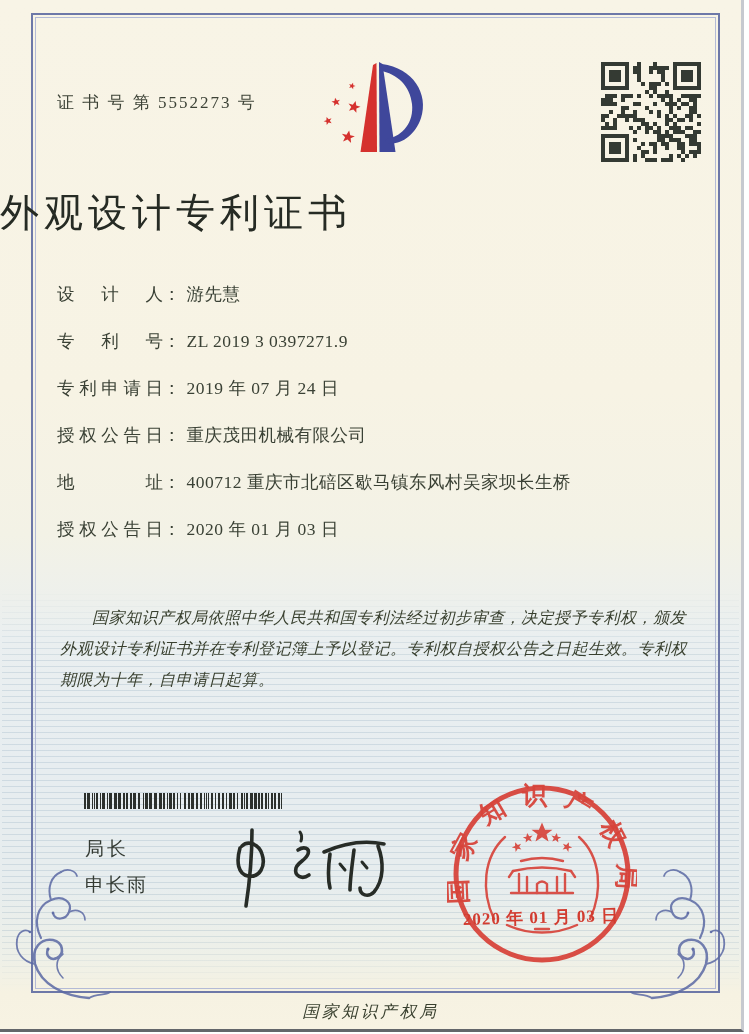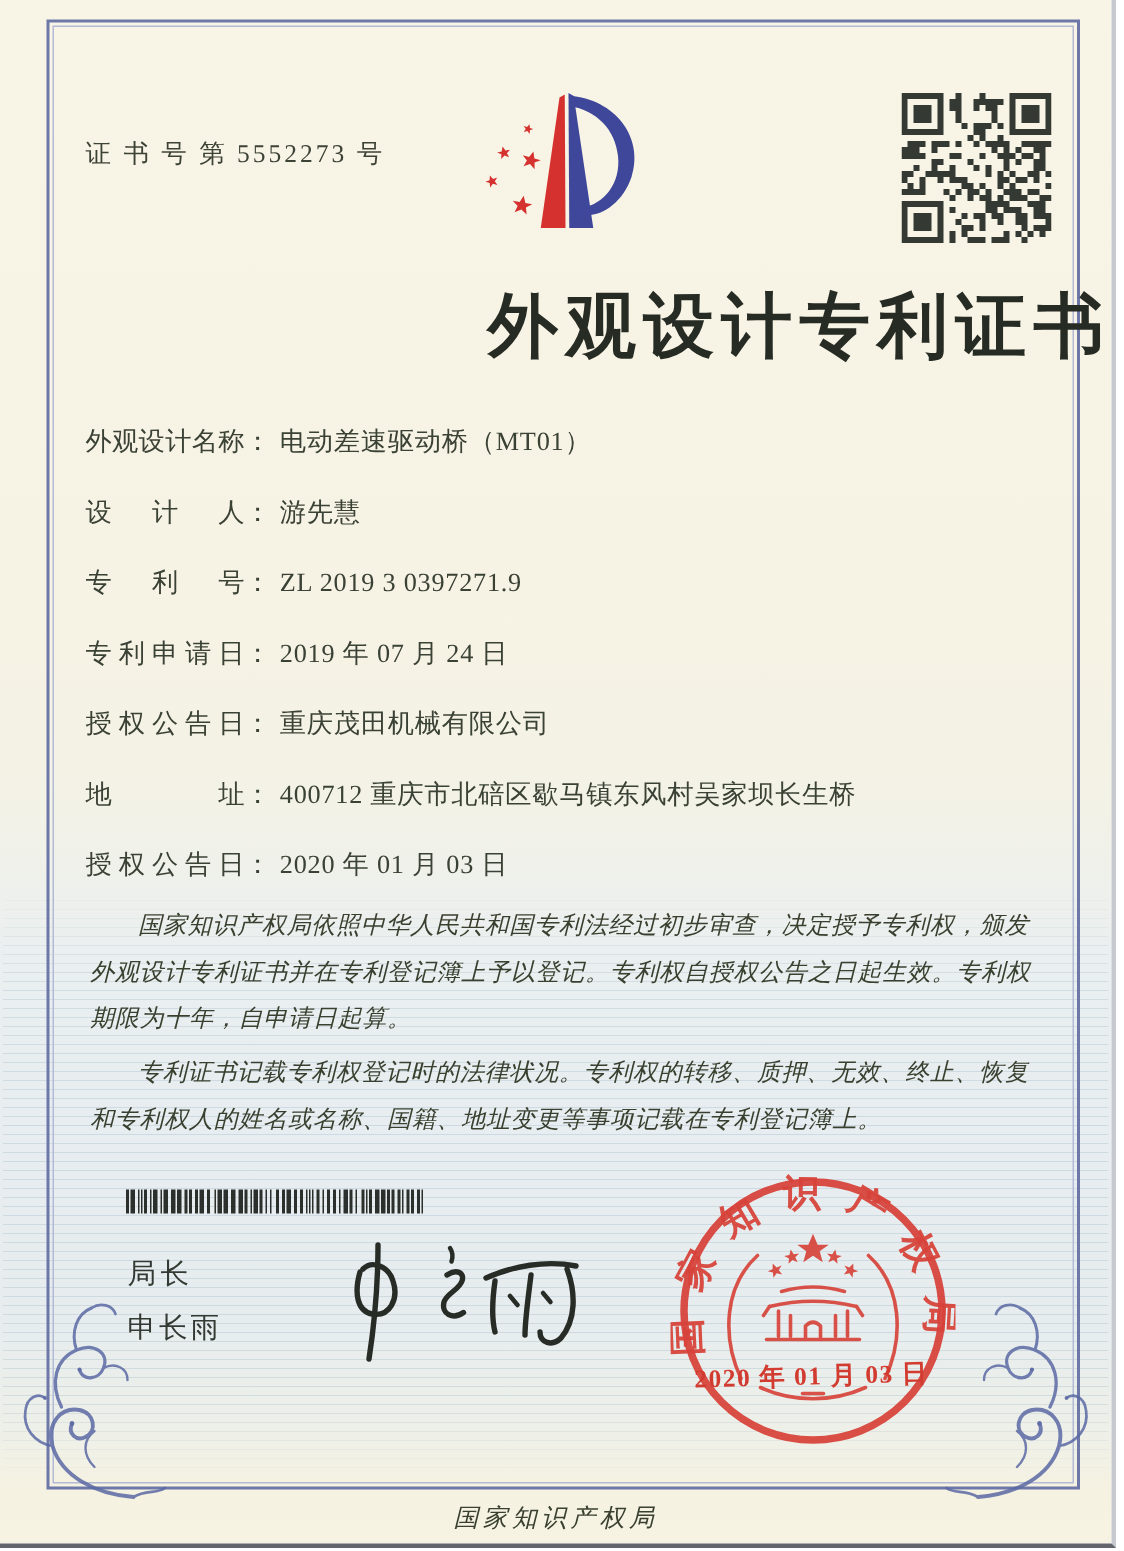--- a/index.html
+++ b/index.html
@@ -18,21 +18,21 @@
   .guilloche{
     position:absolute;left:2px;right:2px;top:588px;height:400px;
     background:repeating-linear-gradient(180deg, rgba(110,145,170,.20) 0 1px, rgba(0,0,0,0) 1px 6px);
     -webkit-mask-image:linear-gradient(180deg, transparent 0, #000 18%, #000 86%, transparent 100%);
     mask-image:linear-gradient(180deg, transparent 0, #000 18%, #000 86%, transparent 100%);
   }
   .frame-outer{position:absolute;left:31px;top:13px;right:21px;bottom:36px;border:2px solid #6d78a8;}
   .frame-inner{position:absolute;inset:2px;border:1px solid #b3bad6;}
   .abs{position:absolute;}
   .cert-no{left:57px;top:91px;font-size:17px;letter-spacing:2px;color:#3c4236;}
-  .title{left:0;right:0;top:186px;text-align:right;font-size:47px;font-weight:bold;
+  .title{left:0;right:0;top:186px;text-align:left;font-size:39px;font-weight:normal;
          letter-spacing:5px;color:#262b24;}
   .fields{left:57px;top:282px;width:650px;color:#3a4135;}
   .frow{position:relative;font-size:17.5px;line-height:25px;margin-bottom:22px;white-space:nowrap;}
   .flabel{display:inline-block;width:106px;text-align:justify;text-align-last:justify;vertical-align:bottom;}
   .fcolon{display:inline-block;margin-right:6px;}
   .fvalue{letter-spacing:.5px;}
   .grant2{position:absolute;left:318px;top:0;}
   .grant2 .flabel{width:92px;}
   .paras{left:56px;top:598px;width:642px;font-size:16px;line-height:1.95;
          font-style:italic;color:#39402f;}
@@ -127,23 +127,20 @@
   <div class="abs" style="left:601px;top:62px;width:100px;height:100px;">
     <svg width="100" height="100" viewBox="0 0 100 100">
         <path d="M0 0h28v28h-28zM4 4h20v20h-20zM8 8h12v12h-12zM72 0h28v28h-28zM76 4h20v20h-20zM80 8h12v12h-12zM0 72h28v28h-28zM4 76h20v20h-20zM8 80h12v12h-12zM36 0h4v4h-4zM52 0h4v4h-4zM32 4h4v4h-4zM36 4h4v4h-4zM48 4h4v4h-4zM52 4h4v4h-4zM56 4h4v4h-4zM60 4h4v4h-4zM64 4h4v4h-4zM32 8h4v4h-4zM36 8h4v4h-4zM48 8h4v4h-4zM56 8h4v4h-4zM60 8h4v4h-4zM36 12h4v4h-4zM60 12h4v4h-4zM36 16h4v4h-4zM60 16h4v4h-4zM40 20h4v4h-4zM48 20h4v4h-4zM52 20h4v4h-4zM56 20h4v4h-4zM64 20h4v4h-4zM48 24h4v4h-4zM52 24h4v4h-4zM44 28h4v4h-4zM52 28h4v4h-4zM64 28h4v4h-4zM4 32h4v4h-4zM8 32h4v4h-4zM12 32h4v4h-4zM20 32h4v4h-4zM24 32h4v4h-4zM28 32h4v4h-4zM36 32h4v4h-4zM48 32h4v4h-4zM56 32h4v4h-4zM60 32h4v4h-4zM64 32h4v4h-4zM68 32h4v4h-4zM80 32h4v4h-4zM84 32h4v4h-4zM88 32h4v4h-4zM92 32h4v4h-4zM96 32h4v4h-4zM0 36h4v4h-4zM4 36h4v4h-4zM8 36h4v4h-4zM20 36h4v4h-4zM60 36h4v4h-4zM68 36h4v4h-4zM76 36h4v4h-4zM88 36h4v4h-4zM92 36h4v4h-4zM0 40h4v4h-4zM4 40h4v4h-4zM8 40h4v4h-4zM12 40h4v4h-4zM32 40h4v4h-4zM36 40h4v4h-4zM52 40h4v4h-4zM64 40h4v4h-4zM68 40h4v4h-4zM72 40h4v4h-4zM80 40h4v4h-4zM84 40h4v4h-4zM92 40h4v4h-4zM20 44h4v4h-4zM24 44h4v4h-4zM44 44h4v4h-4zM68 44h4v4h-4zM76 44h4v4h-4zM88 44h4v4h-4zM92 44h4v4h-4zM8 48h4v4h-4zM20 48h4v4h-4zM32 48h4v4h-4zM48 48h4v4h-4zM56 48h4v4h-4zM68 48h4v4h-4zM88 48h4v4h-4zM92 48h4v4h-4zM0 52h4v4h-4zM4 52h4v4h-4zM16 52h4v4h-4zM20 52h4v4h-4zM24 52h4v4h-4zM28 52h4v4h-4zM32 52h4v4h-4zM56 52h4v4h-4zM64 52h4v4h-4zM72 52h4v4h-4zM84 52h4v4h-4zM88 52h4v4h-4zM96 52h4v4h-4zM0 56h4v4h-4zM12 56h4v4h-4zM24 56h4v4h-4zM32 56h4v4h-4zM36 56h4v4h-4zM40 56h4v4h-4zM64 56h4v4h-4zM68 56h4v4h-4zM76 56h4v4h-4zM80 56h4v4h-4zM88 56h4v4h-4zM4 60h4v4h-4zM12 60h4v4h-4zM40 60h4v4h-4zM44 60h4v4h-4zM52 60h4v4h-4zM64 60h4v4h-4zM72 60h4v4h-4zM96 60h4v4h-4zM0 64h4v4h-4zM4 64h4v4h-4zM8 64h4v4h-4zM12 64h4v4h-4zM28 64h4v4h-4zM36 64h4v4h-4zM44 64h4v4h-4zM48 64h4v4h-4zM56 64h4v4h-4zM68 64h4v4h-4zM72 64h4v4h-4zM76 64h4v4h-4zM84 64h4v4h-4zM88 64h4v4h-4zM32 68h4v4h-4zM44 68h4v4h-4zM52 68h4v4h-4zM56 68h4v4h-4zM64 68h4v4h-4zM72 68h4v4h-4zM76 68h4v4h-4zM80 68h4v4h-4zM92 68h4v4h-4zM96 68h4v4h-4zM56 72h4v4h-4zM60 72h4v4h-4zM64 72h4v4h-4zM68 72h4v4h-4zM84 72h4v4h-4zM88 72h4v4h-4zM92 72h4v4h-4zM32 76h4v4h-4zM56 76h4v4h-4zM60 76h4v4h-4zM68 76h4v4h-4zM72 76h4v4h-4zM76 76h4v4h-4zM88 76h4v4h-4zM92 76h4v4h-4zM40 80h4v4h-4zM48 80h4v4h-4zM52 80h4v4h-4zM60 80h4v4h-4zM64 80h4v4h-4zM76 80h4v4h-4zM80 80h4v4h-4zM88 80h4v4h-4zM92 80h4v4h-4zM96 80h4v4h-4zM36 84h4v4h-4zM52 84h4v4h-4zM64 84h4v4h-4zM76 84h4v4h-4zM80 84h4v4h-4zM96 84h4v4h-4zM40 88h4v4h-4zM44 88h4v4h-4zM52 88h4v4h-4zM80 88h4v4h-4zM88 88h4v4h-4zM92 88h4v4h-4zM96 88h4v4h-4zM32 92h4v4h-4zM40 92h4v4h-4zM68 92h4v4h-4zM76 92h4v4h-4zM84 92h4v4h-4zM92 92h4v4h-4zM32 96h4v4h-4zM44 96h4v4h-4zM48 96h4v4h-4zM52 96h4v4h-4zM60 96h4v4h-4zM64 96h4v4h-4zM68 96h4v4h-4zM80 96h4v4h-4z" fill="#343a33" fill-rule="evenodd"></path>
       </svg>
   </div>
 
   <div class="abs title">外观设计专利证书</div>
 
   <div class="abs fields">
     <div class="frow">
-      <span class="flabel">外观设计名称</span><span class="fcolon">：</span><span class="fvalue">电动差速驱动桥（MT01）</span>
-    </div>
-    <div class="frow">
       <span class="flabel">设计人</span><span class="fcolon">：</span><span class="fvalue">游先慧</span>
     </div>
     <div class="frow">
       <span class="flabel">专利号</span><span class="fcolon">：</span><span class="fvalue">ZL 2019 3 0397271.9</span>
     </div>
     <div class="frow">
       <span class="flabel">专利申请日</span><span class="fcolon">：</span><span class="fvalue">2019 年 07 月 24 日</span>
     </div>
     <div class="frow">
       <span class="flabel">授权公告日</span><span class="fcolon">：</span><span class="fvalue">重庆茂田机械有限公司</span>
@@ -151,21 +148,20 @@
     <div class="frow">
       <span class="flabel">地址</span><span class="fcolon">：</span><span class="fvalue">400712 重庆市北碚区歇马镇东风村吴家坝长生桥</span>
     </div>
     <div class="frow">
       <span class="flabel">授权公告日</span><span class="fcolon">：</span><span class="fvalue">2020 年 01 月 03 日</span>
     </div>
   </div>
 
   <div class="abs paras">
     <p>国家知识产权局依照中华人民共和国专利法经过初步审查，决定授予专利权，颁发外观设计专利证书并在专利登记簿上予以登记。专利权自授权公告之日起生效。专利权期限为十年，自申请日起算。</p>
-    <p>专利证书记载专利权登记时的法律状况。专利权的转移、质押、无效、终止、恢复和专利权人的姓名或名称、国籍、地址变更等事项记载在专利登记簿上。</p>
   </div>
 
   <div class="barcode">
       <i style="left:0px;width:2px;background:#2c302c"></i>
       <i style="left:3px;width:3px;background:#2c302c"></i>
       <i style="left:8px;width:1px;background:#2c302c"></i>
       <i style="left:10px;width:1px;background:#2c302c"></i>
       <i style="left:12px;width:2px;background:#2c302c"></i>
       <i style="left:16px;width:1px;background:#2c302c"></i>
       <i style="left:18px;width:3px;background:#2c302c"></i>

